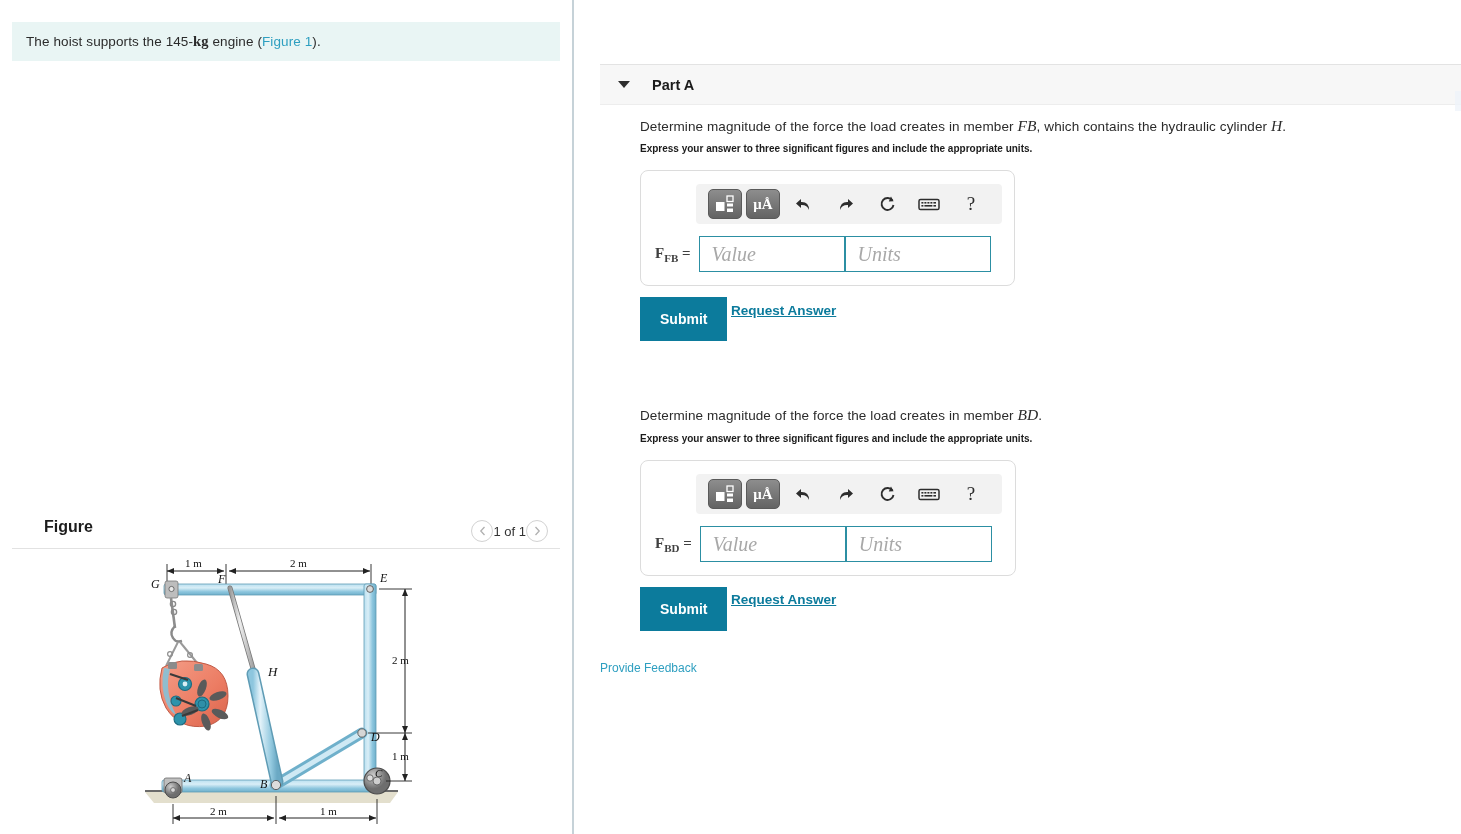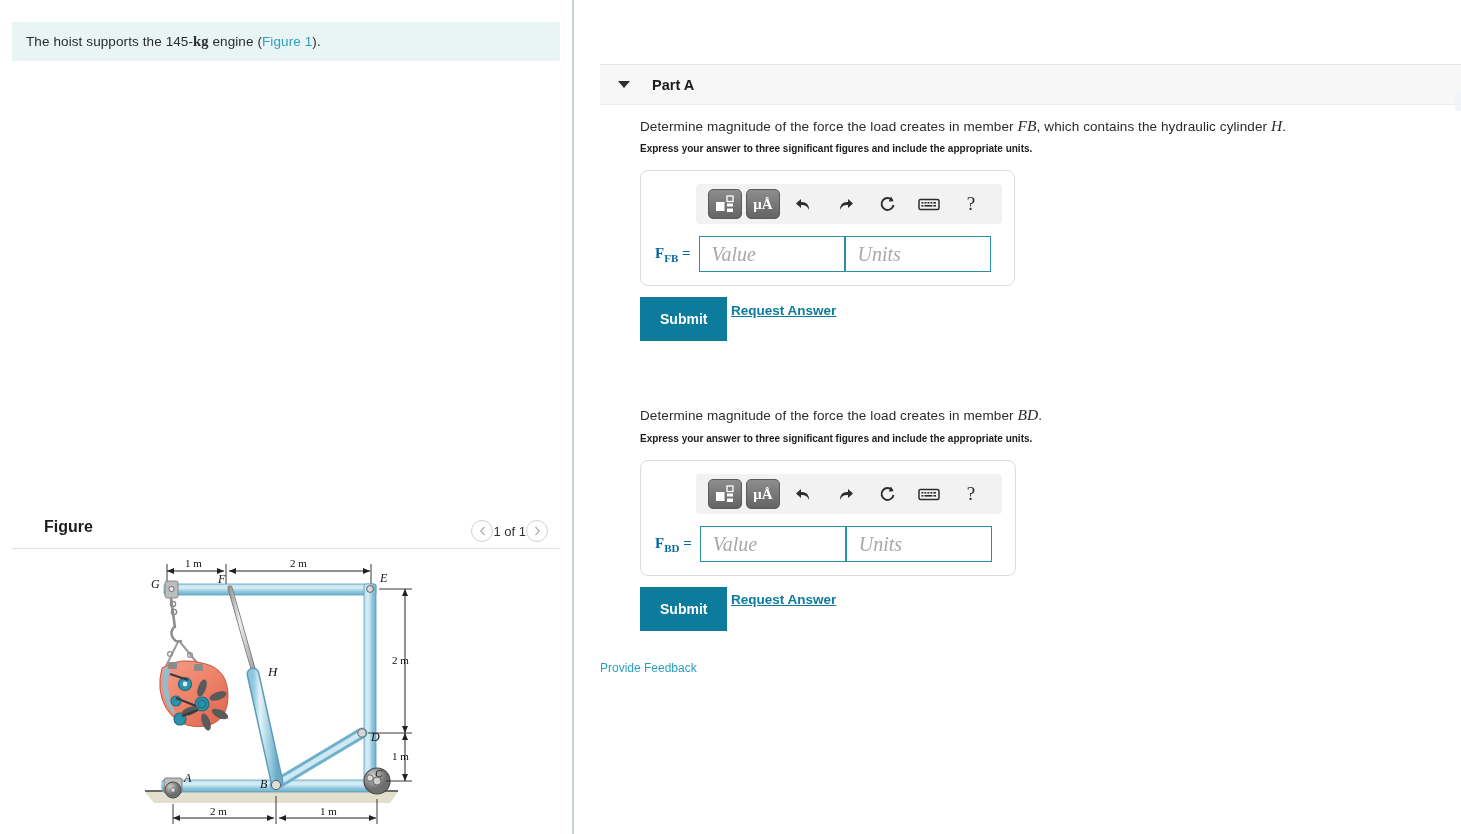--- a/index.html
+++ b/index.html
@@ -105,21 +105,21 @@
     border: 1px solid #5a5a5a;
   }
   .tb-plain { background: transparent; width: 38px; }
   .tb-plain svg { display:block; }
   .muA { color: #fff; font-family: "Liberation Serif", serif; font-size: 15px; font-weight: 600; }
   .qmark { font-size: 19px; color: #2d2d2d; font-family: "Liberation Serif", serif; }
 
   .ans-row { position: absolute; display: flex; align-items: center; }
   .ans-label {
     font-family: "Liberation Serif", serif; font-weight: 700;
-    font-size: 15px; color: #0369a1; margin-right: 8px; white-space: nowrap;
+    font-size: 15px; color: #404040; margin-right: 8px; white-space: nowrap;
   }
   .ans-label sub { font-size: 11px; }
   .ans-input {
     height: 36px; border: 1px solid #2c8fa3; background: #fff;
     font-family: "Liberation Serif", serif; font-style: italic;
     font-size: 20px; color: #000000; padding: 0 12px;
     outline: none;
   }
   .ans-input::placeholder { color: #a8a8a8; font-style: italic; }
 

